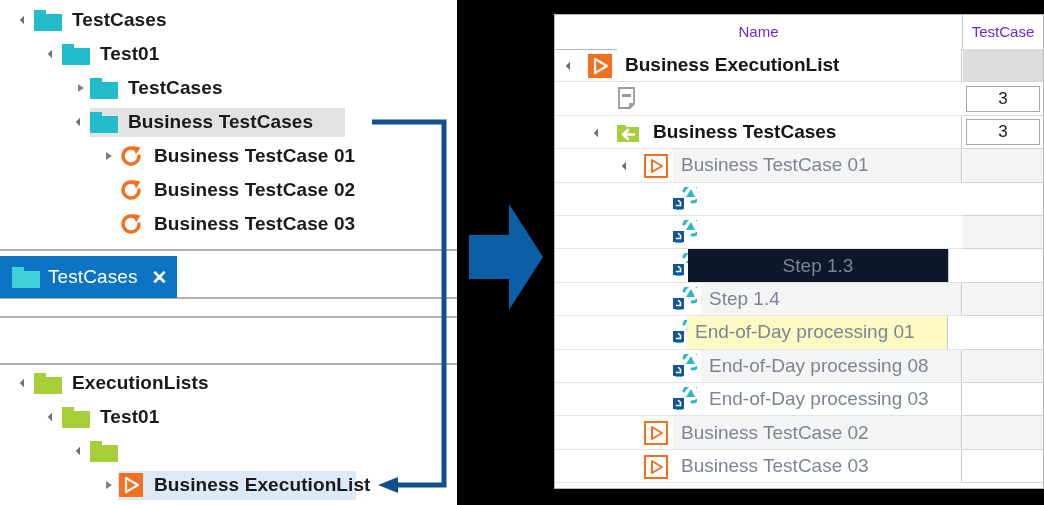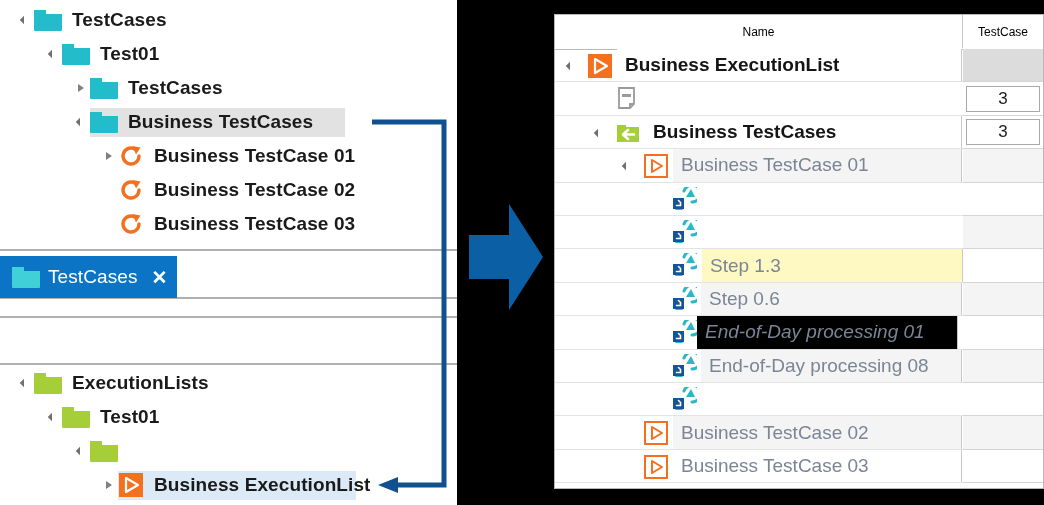--- a/index.html
+++ b/index.html
@@ -49,21 +49,21 @@
 
   
   #mid-band{position:absolute;left:457px;top:0;width:96px;height:505px;background:#000;}
   #big-arrow{position:absolute;left:465px;top:202px;width:80px;height:110px;}
 
   
   #right-panel{position:absolute;left:554px;top:14px;width:490px;height:475px;background:#fff;
                border:1px solid #b9b9b9;box-sizing:border-box;overflow:hidden;}
   #grid-header{position:absolute;left:0;top:0;width:488px;height:34px;background:#fff;border-bottom:1px solid #b9b9b9;}
   .hd-cell{position:absolute;top:0;height:33px;display:flex;align-items:center;justify-content:center;
-           font-size:12px;color:#000000;}
+           font-size:15px;color:#6d28d9;}
   #hd-name{left:0;width:407px;border-right:1px solid #c8c8c8;}
   #hd-loginfo{left:408px;width:80px;}
 
   .grow{position:absolute;left:0;width:488px;height:33.4px;}
   .grow .cell-name{position:absolute;top:0;height:33.4px;box-sizing:border-box;display:flex;align-items:center;}
   .grow .cell-log{position:absolute;left:408px;top:0;width:80px;height:33.4px;box-sizing:border-box;
                   display:flex;align-items:center;justify-content:center;font-size:17px;color:#222;}
 
   .rowtxt{font-size:19px;white-space:nowrap;}
   .rowtxt.dark{color:#151515;font-weight:bold;}
@@ -286,49 +286,49 @@
           <div class="cell-log" style="border-bottom: 1px solid rgb(212, 212, 212); background: rgb(244, 244, 244);"></div>
         </div>
         <div class="grow" style="top: 234.4px;">
           <span class="ibox" style="left: 116px; top: 4px;"><svg viewBox="0 0 26 26" width="26" height="26">
               <path d="M21 15a8.5 8.5 0 1 0-8-11" fill="none" stroke="#2bb7c8" stroke-width="3" stroke-linecap="round"></path>
               <polygon points="20,2 24,10 15,10" fill="#2bb7c8"></polygon>
               <polygon points="8,17 4,23 12,23" fill="#2bb7c8"></polygon>
               <rect x="2" y="11" width="11" height="11" fill="#15549b"></rect>
               <path d="M5.5 18.5 h4 v-3 M9.5 15.5 l-2 -2" fill="none" stroke="#fff" stroke-width="1.6" stroke-linecap="round"></path>
             </svg></span>
-          <div class="cell-name" style="left: 147px; width: 261px; padding: 0px 8px; border-right: 1px solid rgb(201, 201, 201); border-bottom: 1px solid rgb(212, 212, 212); background: #fef9c3;">
+          <div class="cell-name" style="left: 133px; width: 261px; padding: 0px 8px; border-right: 1px solid rgb(201, 201, 201); border-bottom: 1px solid rgb(212, 212, 212); background: #0f172a; justify-content: center;">
             <span class="rowtxt grey">Step 1.3</span>
           </div>
           <div style="position: absolute; left: 0px; bottom: 0px; width: 488px; height: 1px; background: rgb(227, 227, 227);"></div>
           <div class="cell-log" style="border-bottom: 1px solid rgb(212, 212, 212); background: rgb(255, 255, 255);"></div>
         </div>
         <div class="grow" style="top: 267.8px;">
           <span class="ibox" style="left: 116px; top: 4px;"><svg viewBox="0 0 26 26" width="26" height="26">
               <path d="M21 15a8.5 8.5 0 1 0-8-11" fill="none" stroke="#2bb7c8" stroke-width="3" stroke-linecap="round"></path>
               <polygon points="20,2 24,10 15,10" fill="#2bb7c8"></polygon>
               <polygon points="8,17 4,23 12,23" fill="#2bb7c8"></polygon>
               <rect x="2" y="11" width="11" height="11" fill="#15549b"></rect>
               <path d="M5.5 18.5 h4 v-3 M9.5 15.5 l-2 -2" fill="none" stroke="#fff" stroke-width="1.6" stroke-linecap="round"></path>
             </svg></span>
           <div class="cell-name" style="left: 146px; width: 261px; padding: 0px 8px; border-right: 1px solid rgb(201, 201, 201); border-bottom: 1px solid rgb(212, 212, 212); background: rgb(244, 244, 244);">
-            <span class="rowtxt grey">Step 0.6</span>
+            <span class="rowtxt grey">Step 1.4</span>
           </div>
           <div style="position: absolute; left: 0px; bottom: 0px; width: 488px; height: 1px; background: rgb(227, 227, 227);"></div>
           <div class="cell-log" style="border-bottom: 1px solid rgb(212, 212, 212); background: rgb(244, 244, 244);"></div>
         </div>
         <div class="grow" style="top: 301.2px;">
           <span class="ibox" style="left: 116px; top: 4px;"><svg viewBox="0 0 26 26" width="26" height="26">
               <path d="M21 15a8.5 8.5 0 1 0-8-11" fill="none" stroke="#2bb7c8" stroke-width="3" stroke-linecap="round"></path>
               <polygon points="20,2 24,10 15,10" fill="#2bb7c8"></polygon>
               <polygon points="8,17 4,23 12,23" fill="#2bb7c8"></polygon>
               <rect x="2" y="11" width="11" height="11" fill="#15549b"></rect>
               <path d="M5.5 18.5 h4 v-3 M9.5 15.5 l-2 -2" fill="none" stroke="#fff" stroke-width="1.6" stroke-linecap="round"></path>
             </svg></span>
-          <div class="cell-name" style="left: 142px; width: 261px; padding: 0px 8px; border-right: 1px solid rgb(201, 201, 201); border-bottom: 1px solid rgb(212, 212, 212); background: #000000; font-style: italic;">
+          <div class="cell-name" style="left: 132px; width: 261px; padding: 0px 8px; border-right: 1px solid rgb(201, 201, 201); border-bottom: 1px solid rgb(212, 212, 212); background: #fef9c3;">
             <span class="rowtxt grey">End-of-Day processing 01</span>
           </div>
           <div style="position: absolute; left: 0px; bottom: 0px; width: 488px; height: 1px; background: rgb(227, 227, 227);"></div>
           <div class="cell-log" style="border-bottom: 1px solid rgb(212, 212, 212); background: rgb(255, 255, 255);"></div>
         </div>
         <div class="grow" style="top: 334.6px;">
           <span class="ibox" style="left: 116px; top: 4px;"><svg viewBox="0 0 26 26" width="26" height="26">
               <path d="M21 15a8.5 8.5 0 1 0-8-11" fill="none" stroke="#2bb7c8" stroke-width="3" stroke-linecap="round"></path>
               <polygon points="20,2 24,10 15,10" fill="#2bb7c8"></polygon>
               <polygon points="8,17 4,23 12,23" fill="#2bb7c8"></polygon>
@@ -342,20 +342,23 @@
           <div class="cell-log" style="border-bottom: 1px solid rgb(212, 212, 212); background: rgb(244, 244, 244);"></div>
         </div>
         <div class="grow" style="top: 368px;">
           <span class="ibox" style="left: 116px; top: 4px;"><svg viewBox="0 0 26 26" width="26" height="26">
               <path d="M21 15a8.5 8.5 0 1 0-8-11" fill="none" stroke="#2bb7c8" stroke-width="3" stroke-linecap="round"></path>
               <polygon points="20,2 24,10 15,10" fill="#2bb7c8"></polygon>
               <polygon points="8,17 4,23 12,23" fill="#2bb7c8"></polygon>
               <rect x="2" y="11" width="11" height="11" fill="#15549b"></rect>
               <path d="M5.5 18.5 h4 v-3 M9.5 15.5 l-2 -2" fill="none" stroke="#fff" stroke-width="1.6" stroke-linecap="round"></path>
             </svg></span>
+          <div class="cell-name" style="left: 146px; width: 261px; padding: 0px 8px; border-right: 1px solid rgb(201, 201, 201); border-bottom: 1px solid rgb(212, 212, 212); background: rgb(255, 255, 255);">
+            <span class="rowtxt grey">End-of-Day processing 03</span>
+          </div>
           <div style="position: absolute; left: 0px; bottom: 0px; width: 488px; height: 1px; background: rgb(227, 227, 227);"></div>
           <div class="cell-log" style="border-bottom: 1px solid rgb(212, 212, 212); background: rgb(255, 255, 255);"></div>
         </div>
         <div class="grow" style="top: 401.4px;">
           <span class="ibox" style="left: 88px; top: 4px;"><svg viewBox="0 0 26 26" width="26" height="26">
               <rect x="2" y="2" width="22" height="22" fill="#fff" stroke="#f4701f" stroke-width="2"></rect>
               <polygon points="9,7 19,13 9,19" fill="none" stroke="#f4701f" stroke-width="2" stroke-linejoin="round"></polygon>
             </svg></span>
           <div class="cell-name" style="left: 118px; width: 289px; padding: 0px 8px; border-right: 1px solid rgb(201, 201, 201); border-bottom: 1px solid rgb(212, 212, 212); background: rgb(244, 244, 244);">
             <span class="rowtxt grey">Business TestCase 02</span>

